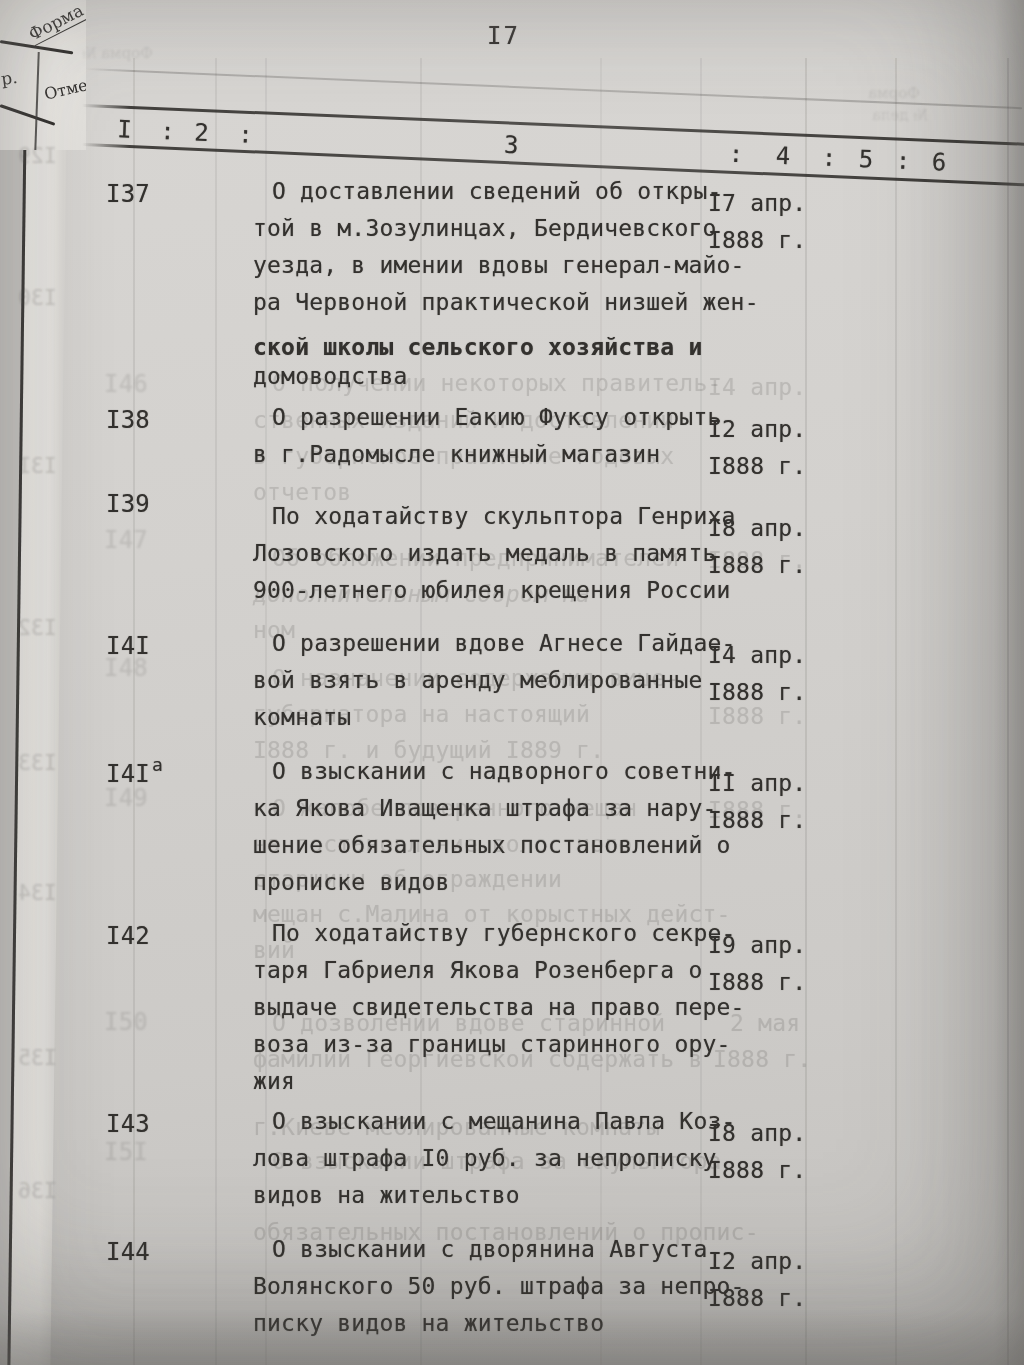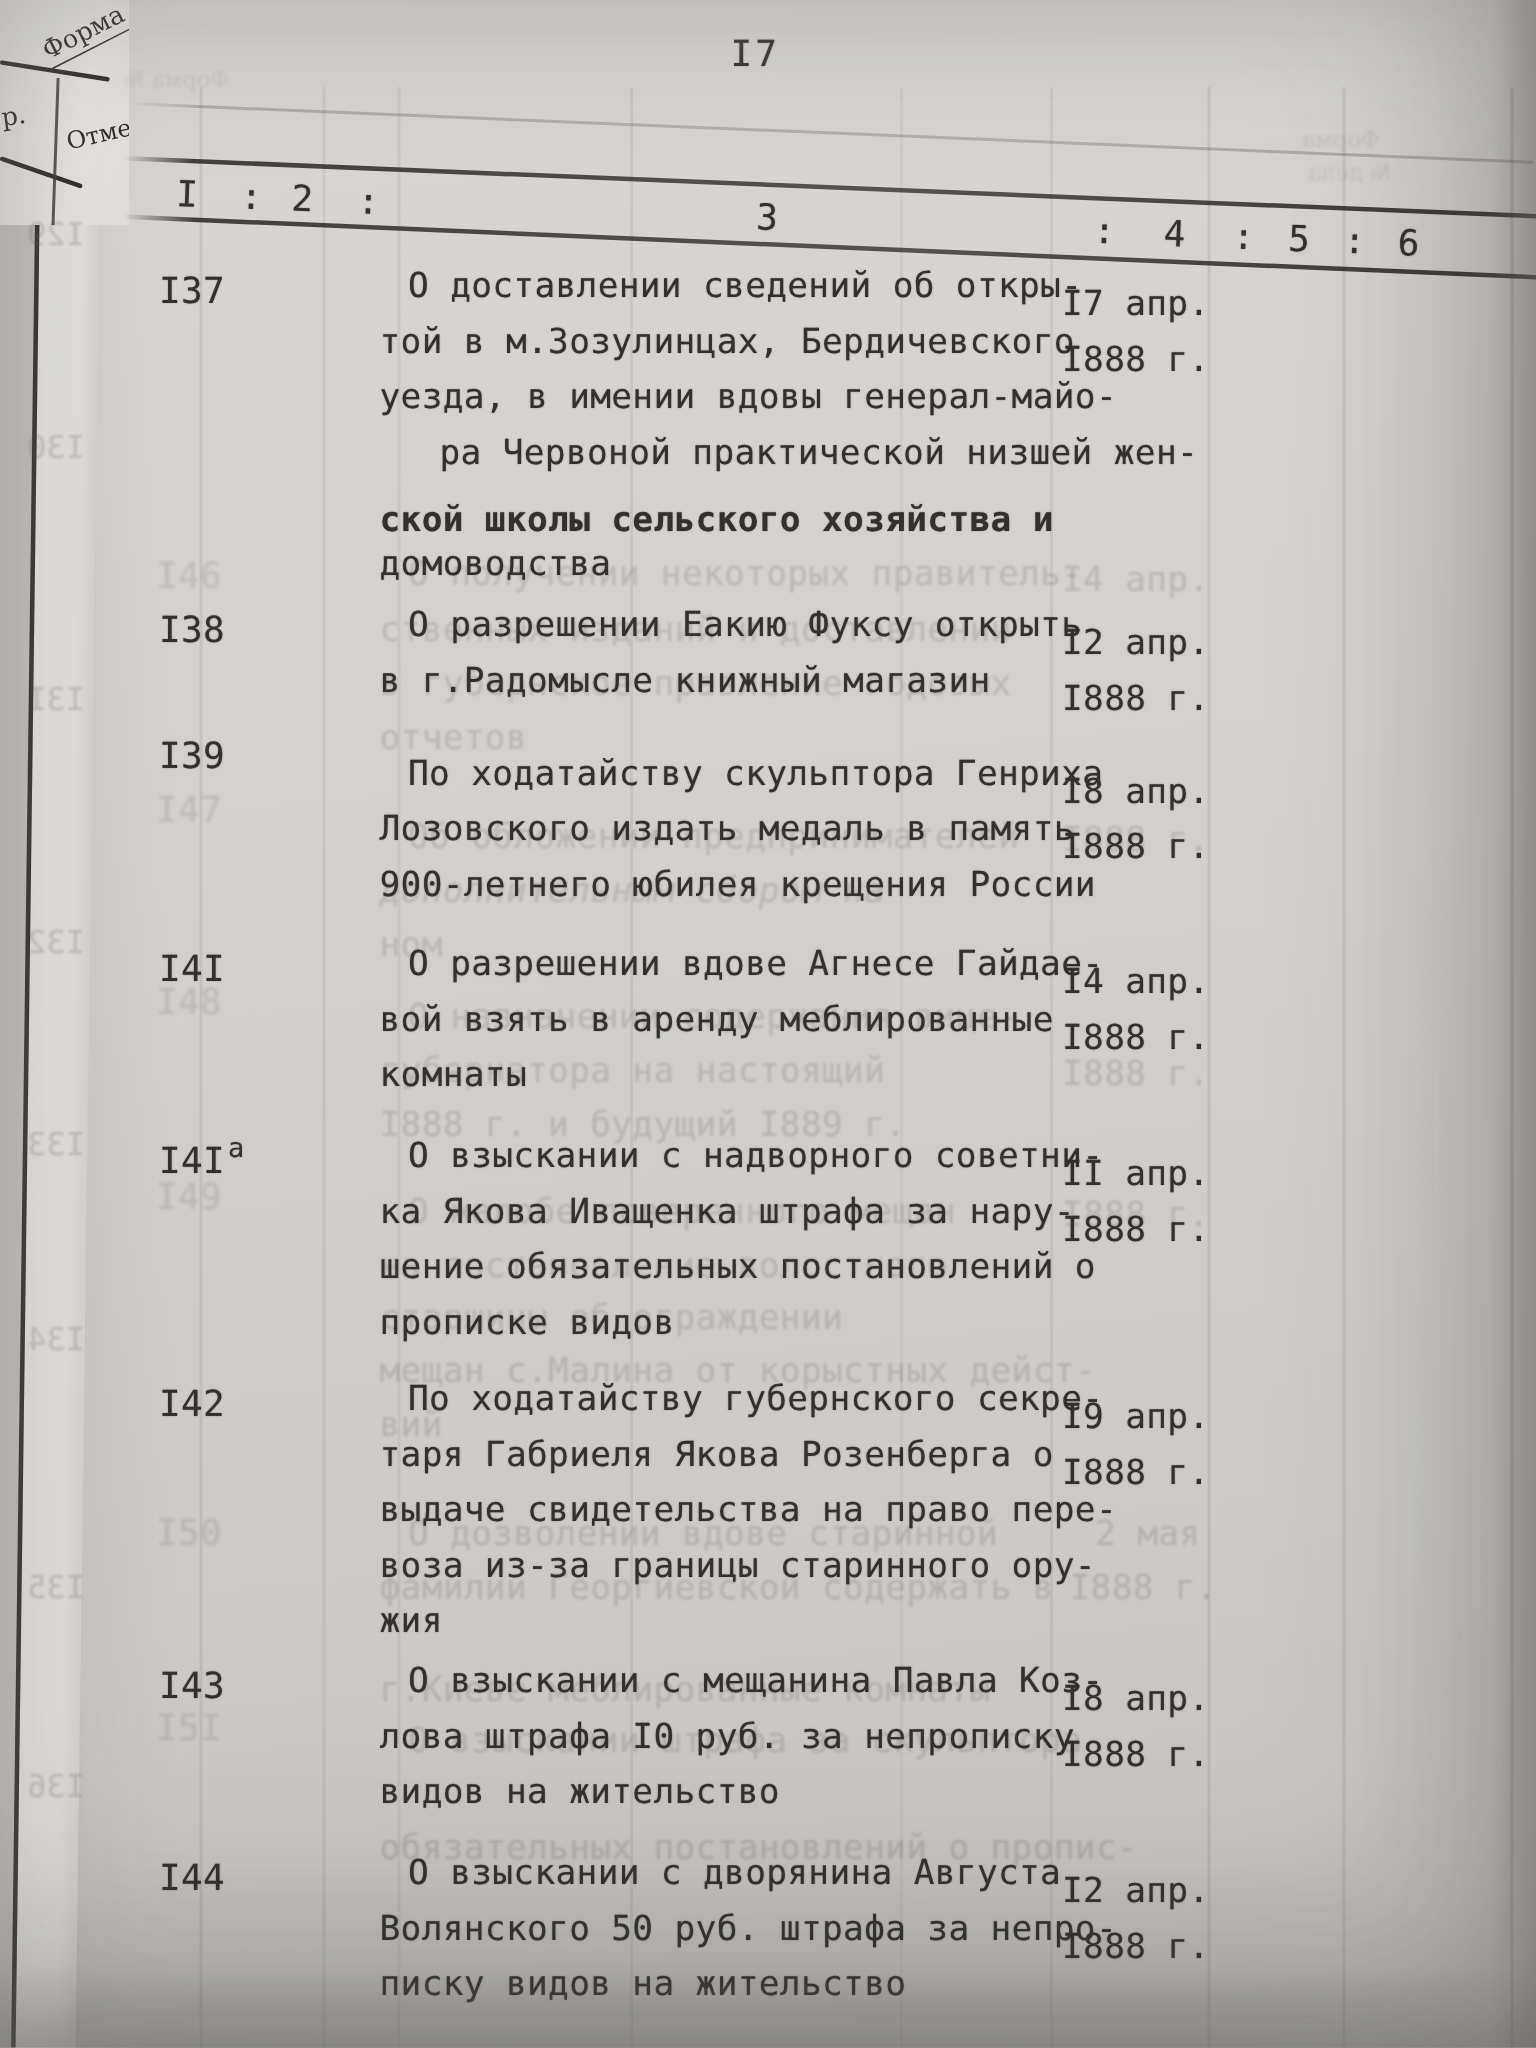--- a/index.html
+++ b/index.html
@@ -146,21 +146,21 @@
       <div class="mfrag" style="left: 868px; top: 84px; position: absolute;">Форма</div>
       <div class="mfrag" style="left: 872px; top: 106px; position: absolute;">№ дела</div>
     </div>
 
   <div id="entries">
       <div>
         <div class="tw num" style="left: 106px; top: 182px; position: absolute;">I37</div>
         <div class="tw" style="left: 272px; top: 180px; position: absolute;">О доставлении сведений об откры-</div>
         <div class="tw" style="left: 253px; top: 217px; position: absolute;">той в м.Зозулинцах, Бердичевского</div>
         <div class="tw" style="left: 253px; top: 254px; position: absolute;">уезда, в имении вдовы генерал-майо-</div>
-        <div class="tw" style="left: 253px; top: 291px; position: absolute; margin-left: 40px;">ра Червоной практической низшей жен-</div>
+        <div class="tw" style="left: 253px; top: 291px; position: absolute;">ра Червоной практической низшей жен-</div>
         <div class="tw" style="left: 253px; top: 336px; position: absolute; font-weight: bold;">ской школы сельского хозяйства и</div>
         <div class="tw" style="left: 253px; top: 365px; position: absolute;">домоводства</div>
         <div class="tw" style="left: 708px; top: 192px; position: absolute;">I7 апр.</div>
         <div class="tw" style="left: 708px; top: 229px; position: absolute;">I888 г.</div>
       </div>
       <div>
         <div class="tw num" style="left: 106px; top: 408px; position: absolute;">I38</div>
         <div class="tw" style="left: 272px; top: 406px; position: absolute;">О разрешении Еакию Фуксу открыть</div>
         <div class="tw" style="left: 253px; top: 443px; position: absolute;">в г.Радомысле книжный магазин</div>
         <div class="tw" style="left: 708px; top: 418px; position: absolute;">I2 апр.</div>

